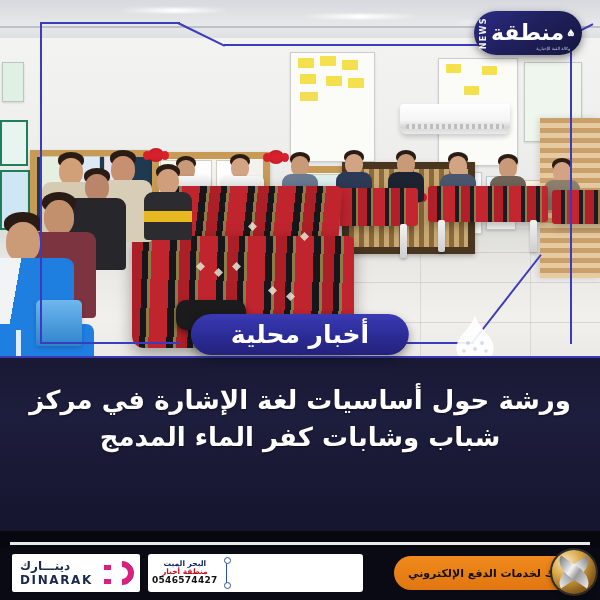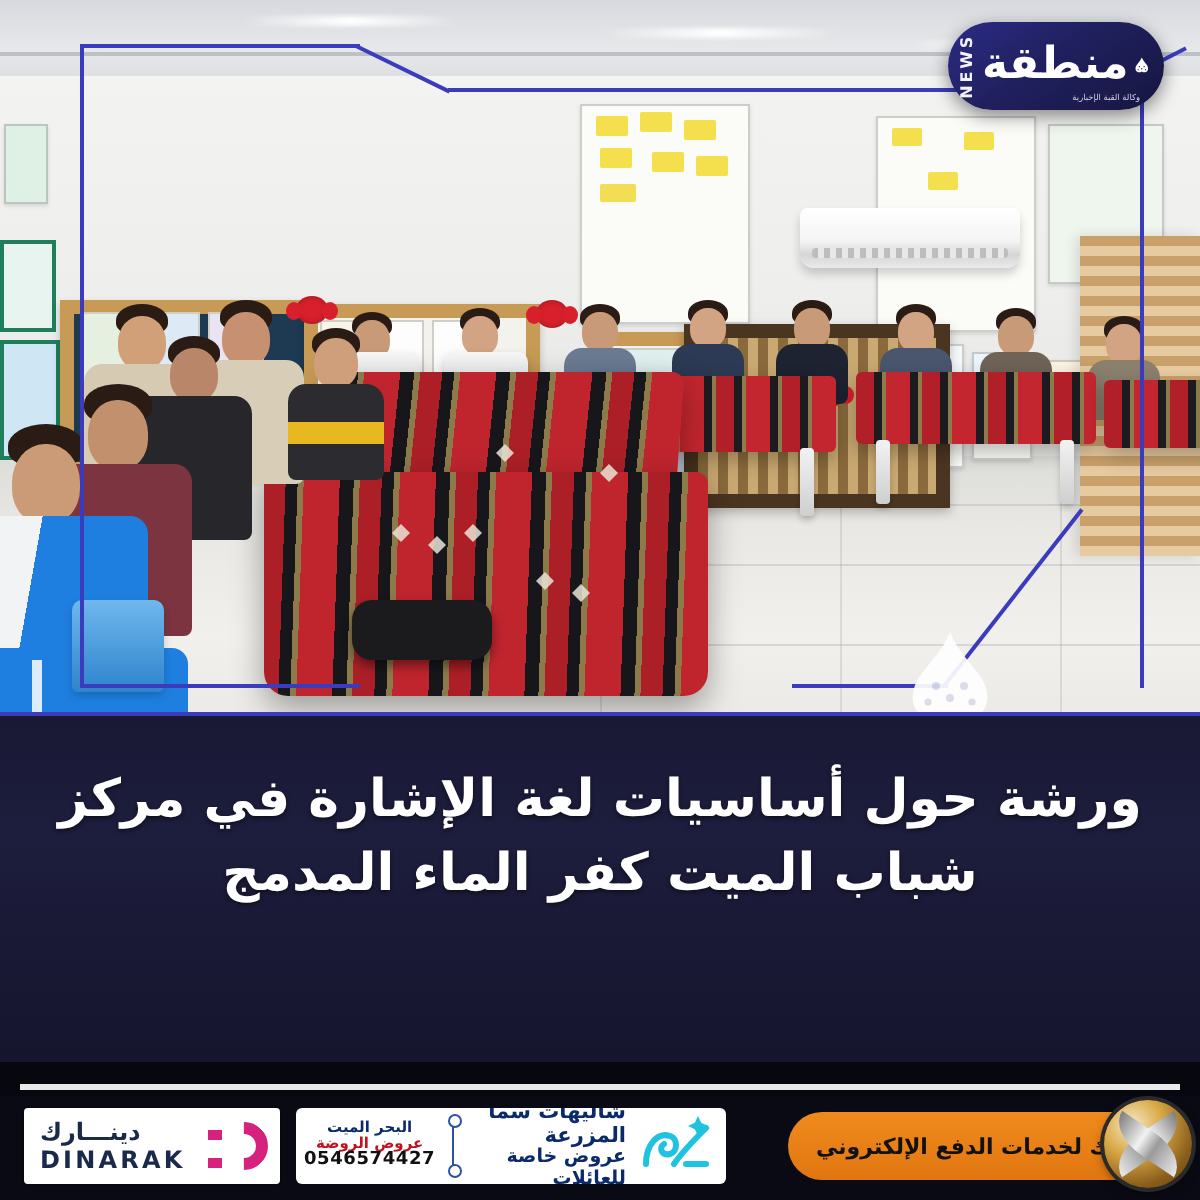--- a/index.html
+++ b/index.html
@@ -439,57 +439,48 @@
       <circle cx="12" cy="36" r="1.8" fill="#20205f"></circle>
       <circle cx="34" cy="36" r="1.8" fill="#20205f"></circle>
     </svg>
     <span class="logo-sub">وكالة القبة الإخبارية</span>
   </div>
 
   <div class="band">
     <div class="band-top"></div>
   </div>
 
-
-  <div class="headline">ورشة حول أساسيات لغة الإشارة في مركز شباب الميت كفر الماء المدمج</div>
+  <div class="pill">
+    <span>أخبار محلية</span>
+  </div>
+
+  <div class="headline">ورشة حول أساسيات لغة الإشارة في مركز شباب وشابات كفر الماء المدمج</div>
 
   <div class="sep"></div>
   <div class="botbar"></div>
 
   <div class="dinarak">
     <div class="din-text">
       <span class="din-ar">دينـــارك</span>
       <span class="din-en">DINARAK</span>
     </div>
     <div class="din-mark">
       <div class="arc"></div>
         <div class="d1"></div>
         <div class="d2"></div>
     </div>
   </div>
 
   <div class="samaad">
     <div class="sama-left">
       <div class="sama-r1">البحر الميت</div>
-      <div class="sama-r2">عروض الروضة</div>
+      <div class="sama-r2">منطقة أخبار</div>
       <div class="sama-phone">0546574427</div>
     </div>
     <div class="sama-mid"></div>
-    <div class="sama-right">
-      <div class="sama-txt">
-        <div class="sama-l1">شاليهات سما المزرعة</div>
-        <div class="sama-l2">عروض خاصة للعائلات</div>
-      </div>
-      <svg class="sama-logo" viewBox="0 0 40 34">
-        <path d="M4 26 C4 16 10 10 16 12 C20 13 20 20 16 21 C12 22 10 18 13 16" stroke="#1fc3e0" stroke-width="3" fill="none" stroke-linecap="round"></path>
-        <path d="M18 26 C22 20 28 14 34 8" stroke="#1fc3e0" stroke-width="3" fill="none" stroke-linecap="round"></path>
-        <path d="M24 26 L34 26" stroke="#1fc3e0" stroke-width="3" stroke-linecap="round"></path>
-        <path d="M30 2 l1.6 3.4 3.4 1.6 -3.4 1.6 -1.6 3.4 -1.6 -3.4 -3.4 -1.6 3.4 -1.6 Z" fill="#1fc3e0"></path>
-      </svg>
-    </div>
   </div>
 
   <div class="rahtak">
     <span>راحتك لخدمات الدفع الإلكتروني</span>
   </div>
   <div class="rahtak-logo">
     <div class="sw"></div>
       <div class="sw2"></div>
   </div>
 

